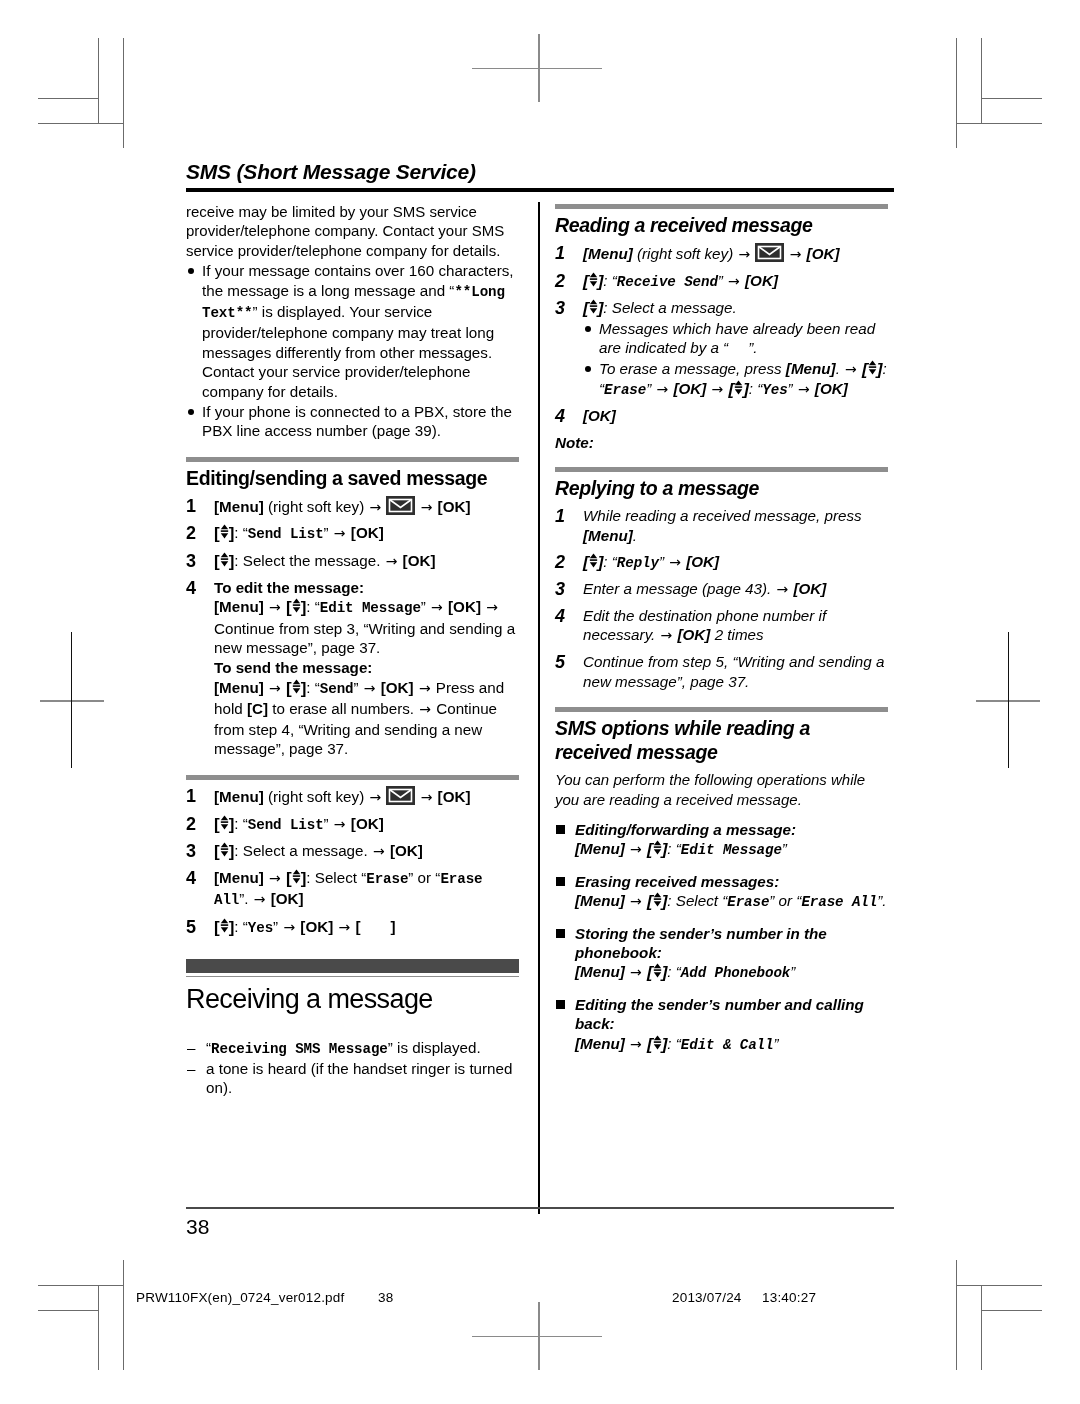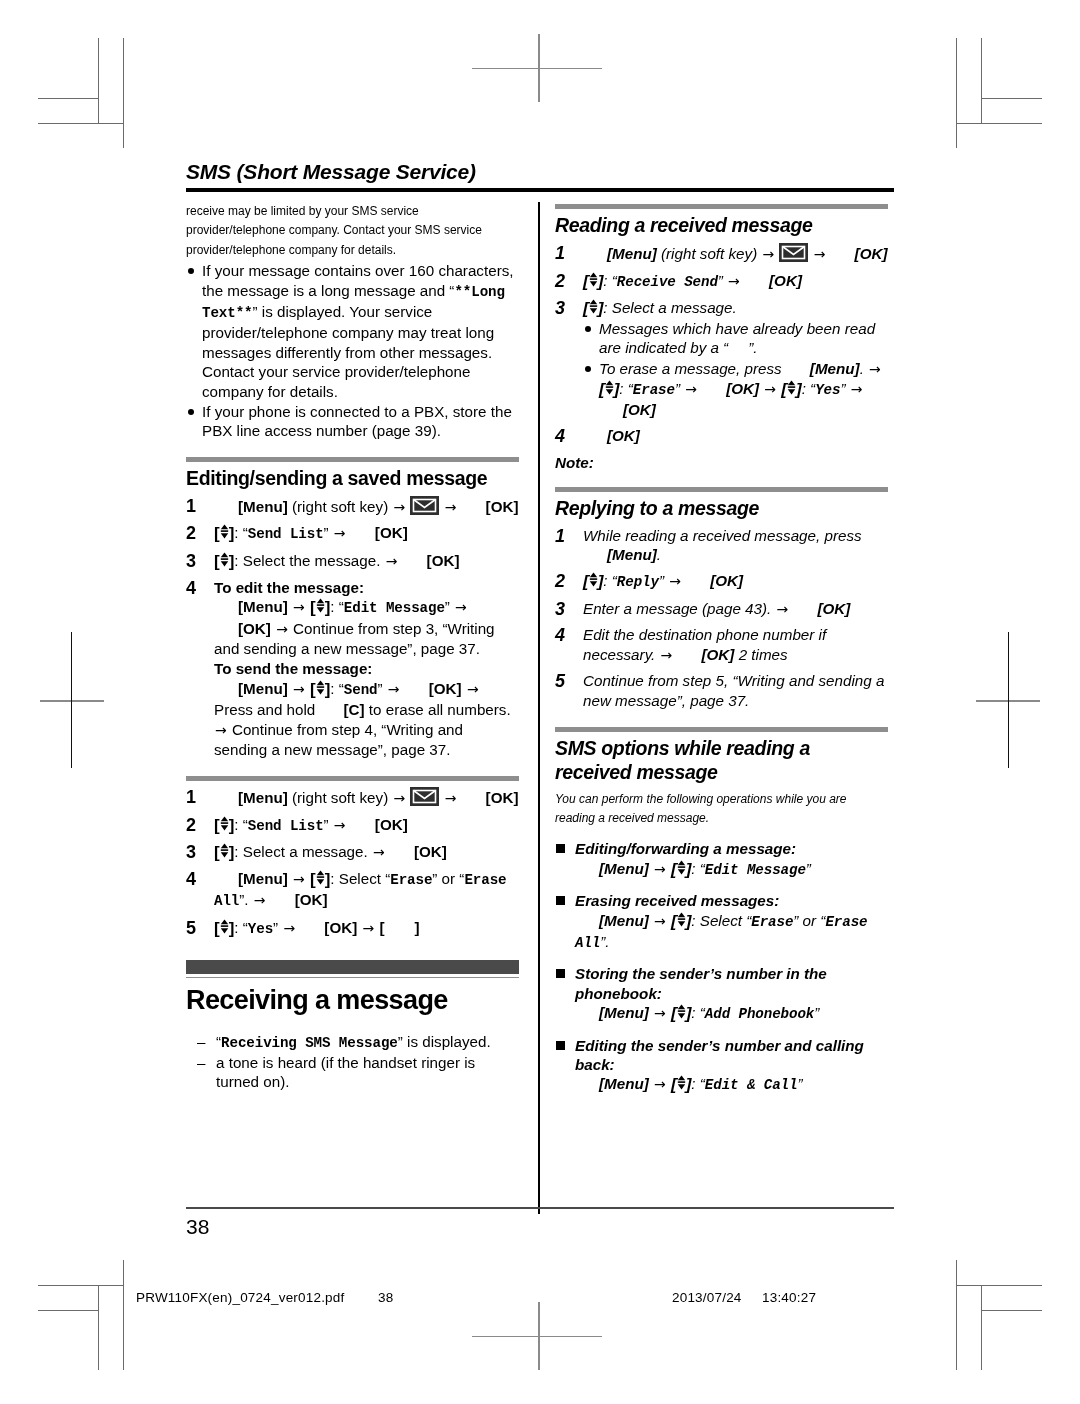--- a/index.html
+++ b/index.html
@@ -64,21 +64,21 @@
     position: absolute;
     left: 352px;
     top: 0;
     width: 2px;
     height: 1012px;
     background: #000;
   }
 
   
   .body-text {
-    font-size: 12px;
+    font-size: 15px;
     line-height: 19.4px;
   }
   .mono {
     font-family: "Liberation Mono", "DejaVu Sans Mono", monospace;
     font-weight: bold;
     font-size: 14.2px;
     letter-spacing: -0.1px;
   }
   .b { font-weight: bold; }
 
@@ -102,21 +102,21 @@
     top: 7px;
     width: 6px;
     height: 6px;
     background: #000;
     border-radius: 50%;
   }
 
   
   ul.dash-list {
     list-style: none;
-    margin: 10px;
+    margin: 0;
     padding: 0;
   }
   ul.dash-list > li {
     position: relative;
     padding-left: 20px;
     font-size: 15.2px;
     line-height: 19.4px;
   }
   ul.dash-list > li::before {
     content: "\2013";
@@ -169,24 +169,24 @@
     margin-top: 20px;
   }
   .major-rule {
     height: 1px;
     background: #8e8e8e;
     margin-top: 3px;
     margin-bottom: 6px;
   }
   .major-head {
     font-size: 27px;
-    font-weight: bold;
+    font-weight: normal;
     line-height: 32px;
     letter-spacing: -0.6px;
-    margin-bottom: 16px;
+    margin-bottom: 23px;
   }
 
   
   .steps { margin: 0; padding: 0; }
   .step {
     display: flex;
     margin-top: 6px;
   }
   .step .num {
     width: 28px;
@@ -198,21 +198,20 @@
   .step .txt {
     flex: 1;
     font-size: 15.2px;
     line-height: 19.6px;
   }
 
   
   .key {
     font-weight: bold;
     white-space: nowrap;
-    margin-left: 24px;
   }
   .arrow {
     font-family: "DejaVu Sans", sans-serif;
     font-size: 14px;
     padding: 0 1px;
   }
 
   
   .nav {
     display: inline-block;

